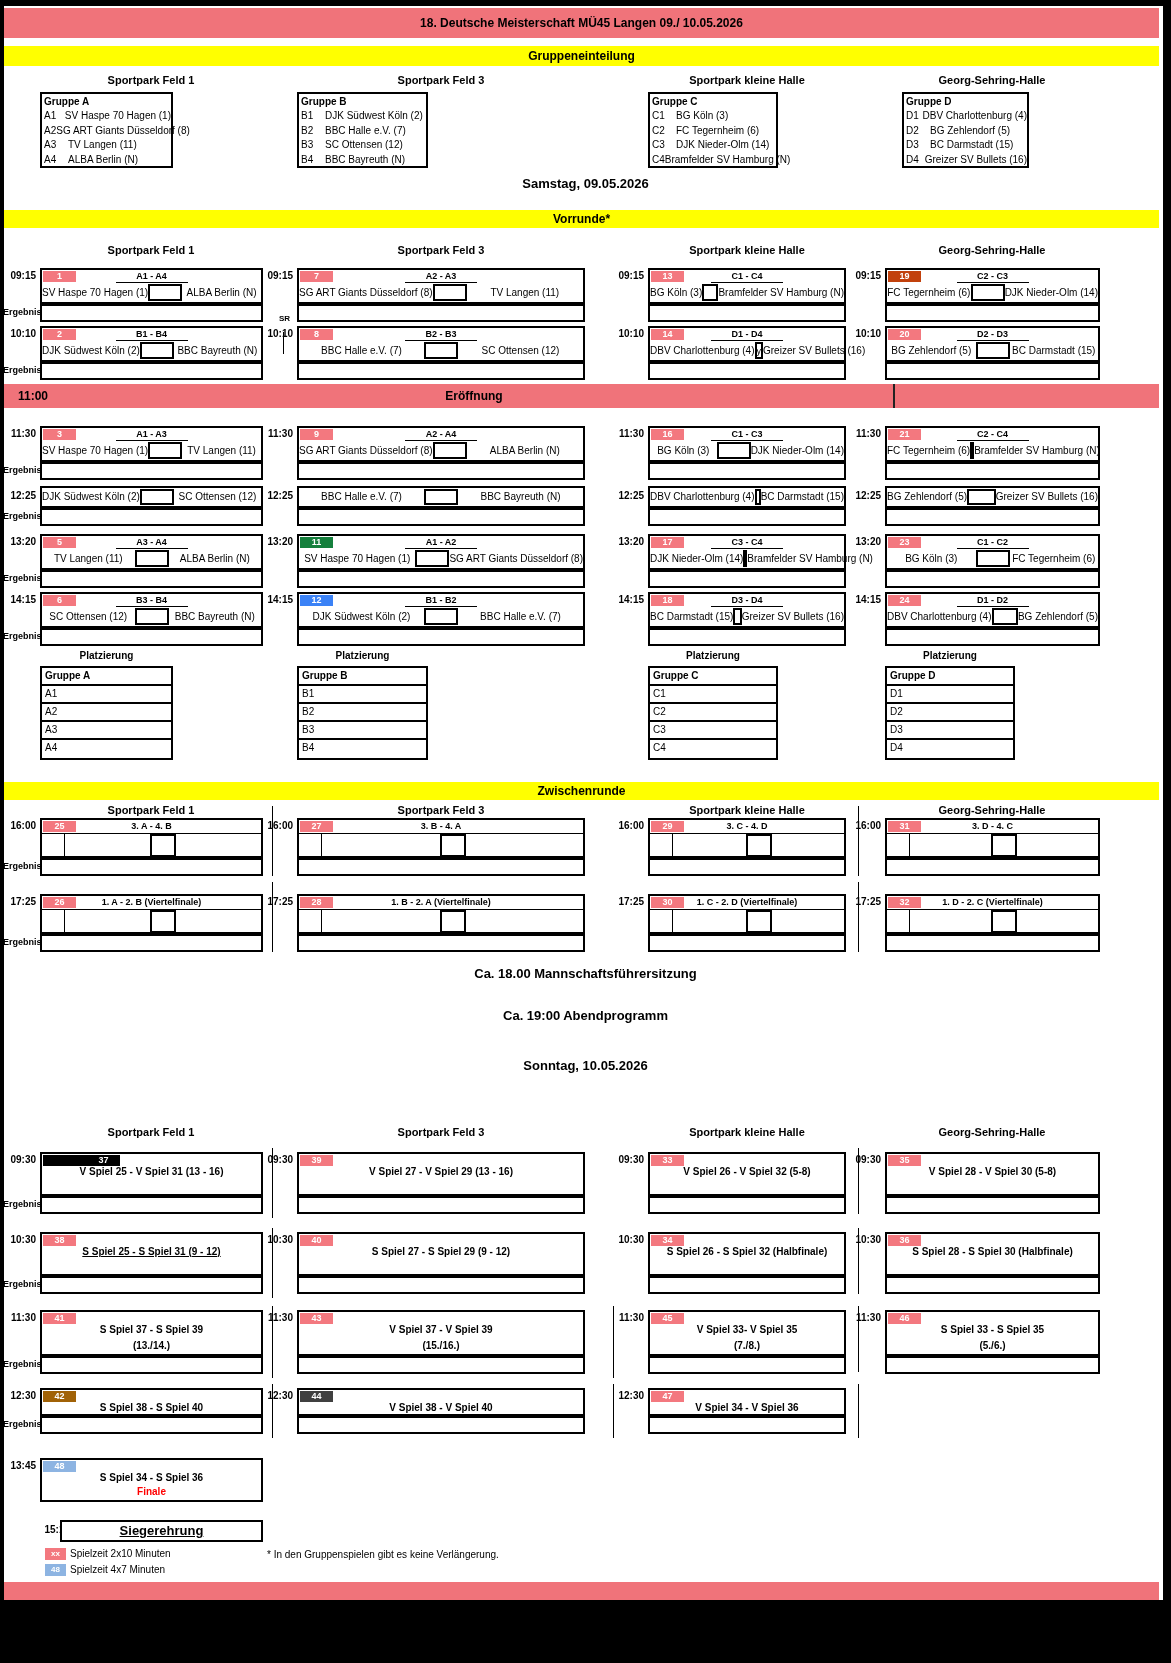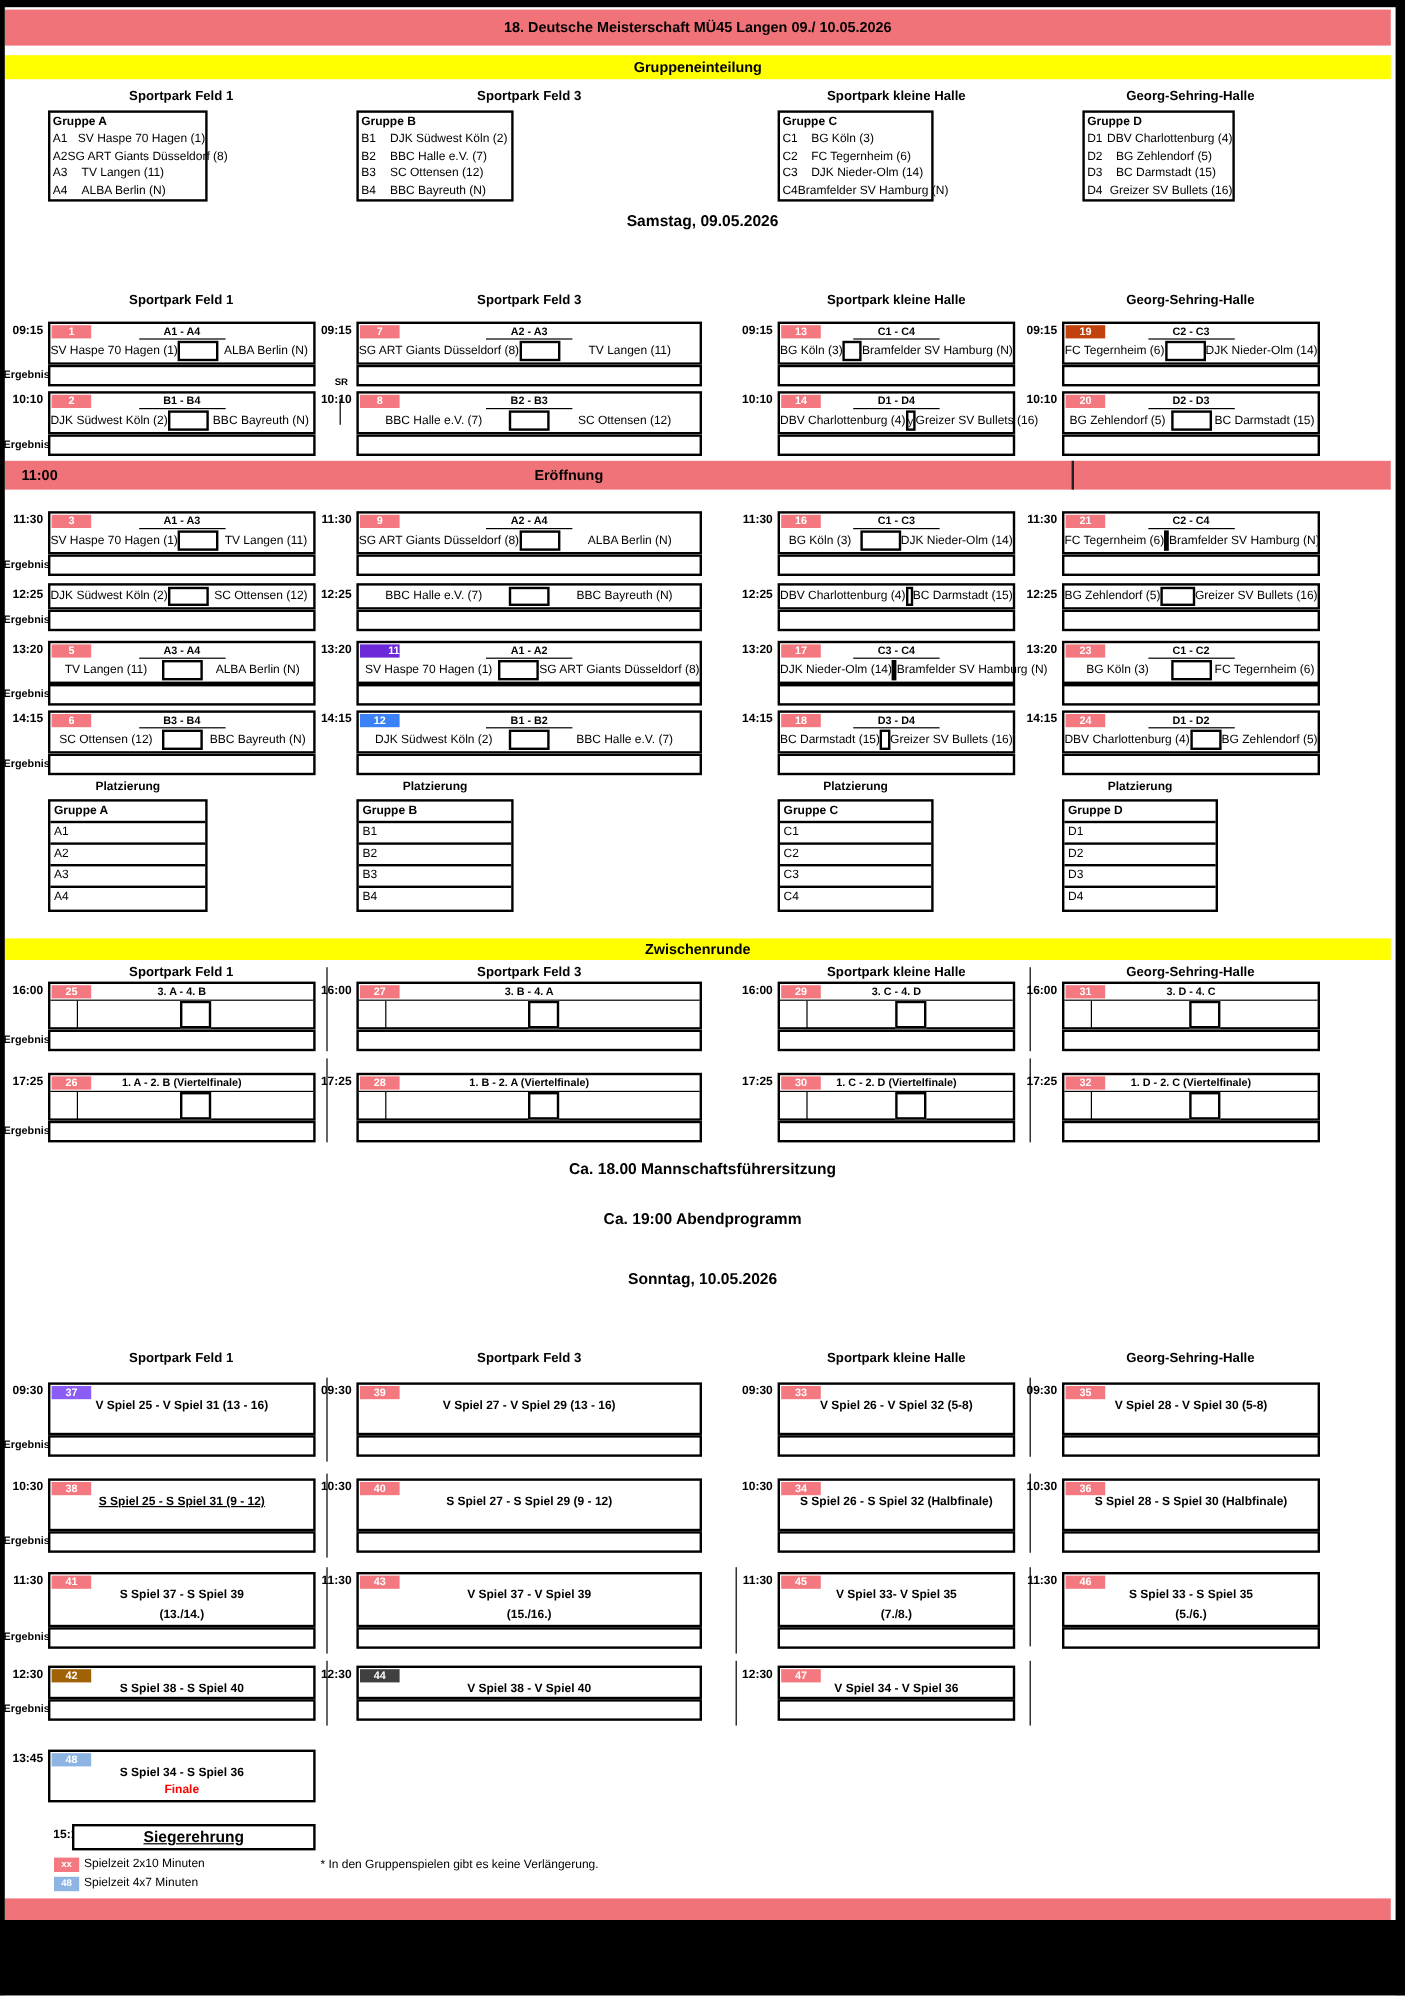--- a/index.html
+++ b/index.html
@@ -62,20 +62,21 @@
   .legend-text{position:absolute;font-size:10px;line-height:12px;white-space:nowrap;}
 </style>
 </head>
 <body>
 
 <div id="page">
 
   <div id="titlebar" class="abs band c bold t12">18. Deutsche Meisterschaft MÜ45 Langen 09./ 10.05.2026</div>
   <div id="bar-gruppen" class="abs ybar c bold t12">Gruppeneinteilung</div>
   <div id="hd-samstag" class="abs c bold t13">Samstag, 09.05.2026</div>
+  <div id="bar-vorrunde" class="abs ybar c bold t12">Vorrunde*</div>
 
   <div id="band-eroeffnung" class="abs band">
     <div class="btime bold t12">11:00</div>
     <div class="blabel bold t12">Eröffnung</div>
     <div class="bdiv"></div>
   </div>
 
   <div id="bar-zwischenrunde" class="abs ybar c bold t12">Zwischenrunde</div>
   <div id="txt-sitzung" class="abs c bold t13">Ca. 18.00 Mannschaftsführersitzung</div>
   <div id="txt-abend" class="abs c bold t13">Ca. 19:00 Abendprogramm</div>
@@ -337,21 +338,21 @@
         <div class="g-head"><div class="badge" style="background: rgb(243, 120, 127);">5</div><div style="display: inline;">A3 - A4</div><div class="g-underline"></div></div>
         <div class="teamrow">
           <div class="teamcell">TV Langen (11)</div>
           <div class="scorebox"></div>
           <div class="teamcell">ALBA Berlin (N)</div>
         </div>
       </div>
       <div class="ergbox" style="left: 40px; top: 570px; width: 223px;"></div>
       <div class="timelabel" style="left: 249px; top: 536px; width: 44px;">13:20</div>
       <div class="game-box" style="left: 297px; top: 534px; width: 288px; height: 36px; overflow: visible;">
-        <div class="g-head"><div class="badge" style="background: #6d28d9; text-align: right;">11</div><div style="display: inline;">A1 - A2</div><div class="g-underline"></div></div>
+        <div class="g-head"><div class="badge" style="background: #15803d;">11</div><div style="display: inline;">A1 - A2</div><div class="g-underline"></div></div>
         <div class="teamrow">
           <div class="teamcell">SV Haspe 70 Hagen (1)</div>
           <div class="scorebox"></div>
           <div class="teamcell">SG ART Giants Düsseldorf (8)</div>
         </div>
       </div>
       <div class="ergbox" style="left: 297px; top: 570px; width: 288px;"></div>
       <div class="timelabel" style="left: 600px; top: 536px; width: 44px;">13:20</div>
       <div class="game-box" style="left: 648px; top: 534px; width: 198px; height: 36px; overflow: visible;">
         <div class="g-head"><div class="badge" style="background: rgb(243, 120, 127);">17</div><div style="display: inline;">C3 - C4</div><div class="g-underline"></div></div>
@@ -543,21 +544,21 @@
       <div class="ergbox" style="left: 885px; top: 934px; width: 215px;"></div>
       <div class="erglabel" style="top: 937px;">Ergebnis</div>
       <div class="vdiv" style="left: 272px; top: 882px; height: 70px;"></div>
       <div class="vdiv" style="left: 858px; top: 882px; height: 70px;"></div>
       <div class="venue" style="left: 151px; top: 1126px;">Sportpark Feld 1</div>
       <div class="venue" style="left: 441px; top: 1126px;">Sportpark Feld 3</div>
       <div class="venue" style="left: 747px; top: 1126px;">Sportpark kleine Halle</div>
       <div class="venue" style="left: 992px; top: 1126px;">Georg-Sehring-Halle</div>
       <div class="timelabel" style="left: -8px; top: 1154px; width: 44px;">09:30</div>
       <div class="game-box" style="left: 40px; top: 1152px; width: 223px; height: 44px; position: absolute;">
-        <div class="badge" style="background: #8b5cf6;">37</div>
+        <div class="badge" style="background: #000000; padding-left: 44px;">37</div>
         <div class="er-title">V Spiel 25 - V Spiel 31 (13 - 16)</div>
       </div>
       <div class="ergbox" style="left: 40px; top: 1196px; width: 223px;"></div>
       <div class="timelabel" style="left: 249px; top: 1154px; width: 44px;">09:30</div>
       <div class="game-box" style="left: 297px; top: 1152px; width: 288px; height: 44px; position: absolute;">
         <div class="badge" style="background: rgb(243, 120, 127);">39</div>
         <div class="er-title">V Spiel 27 - V Spiel 29 (13 - 16)</div>
       </div>
       <div class="ergbox" style="left: 297px; top: 1196px; width: 288px;"></div>
       <div class="timelabel" style="left: 600px; top: 1154px; width: 44px;">09:30</div>

